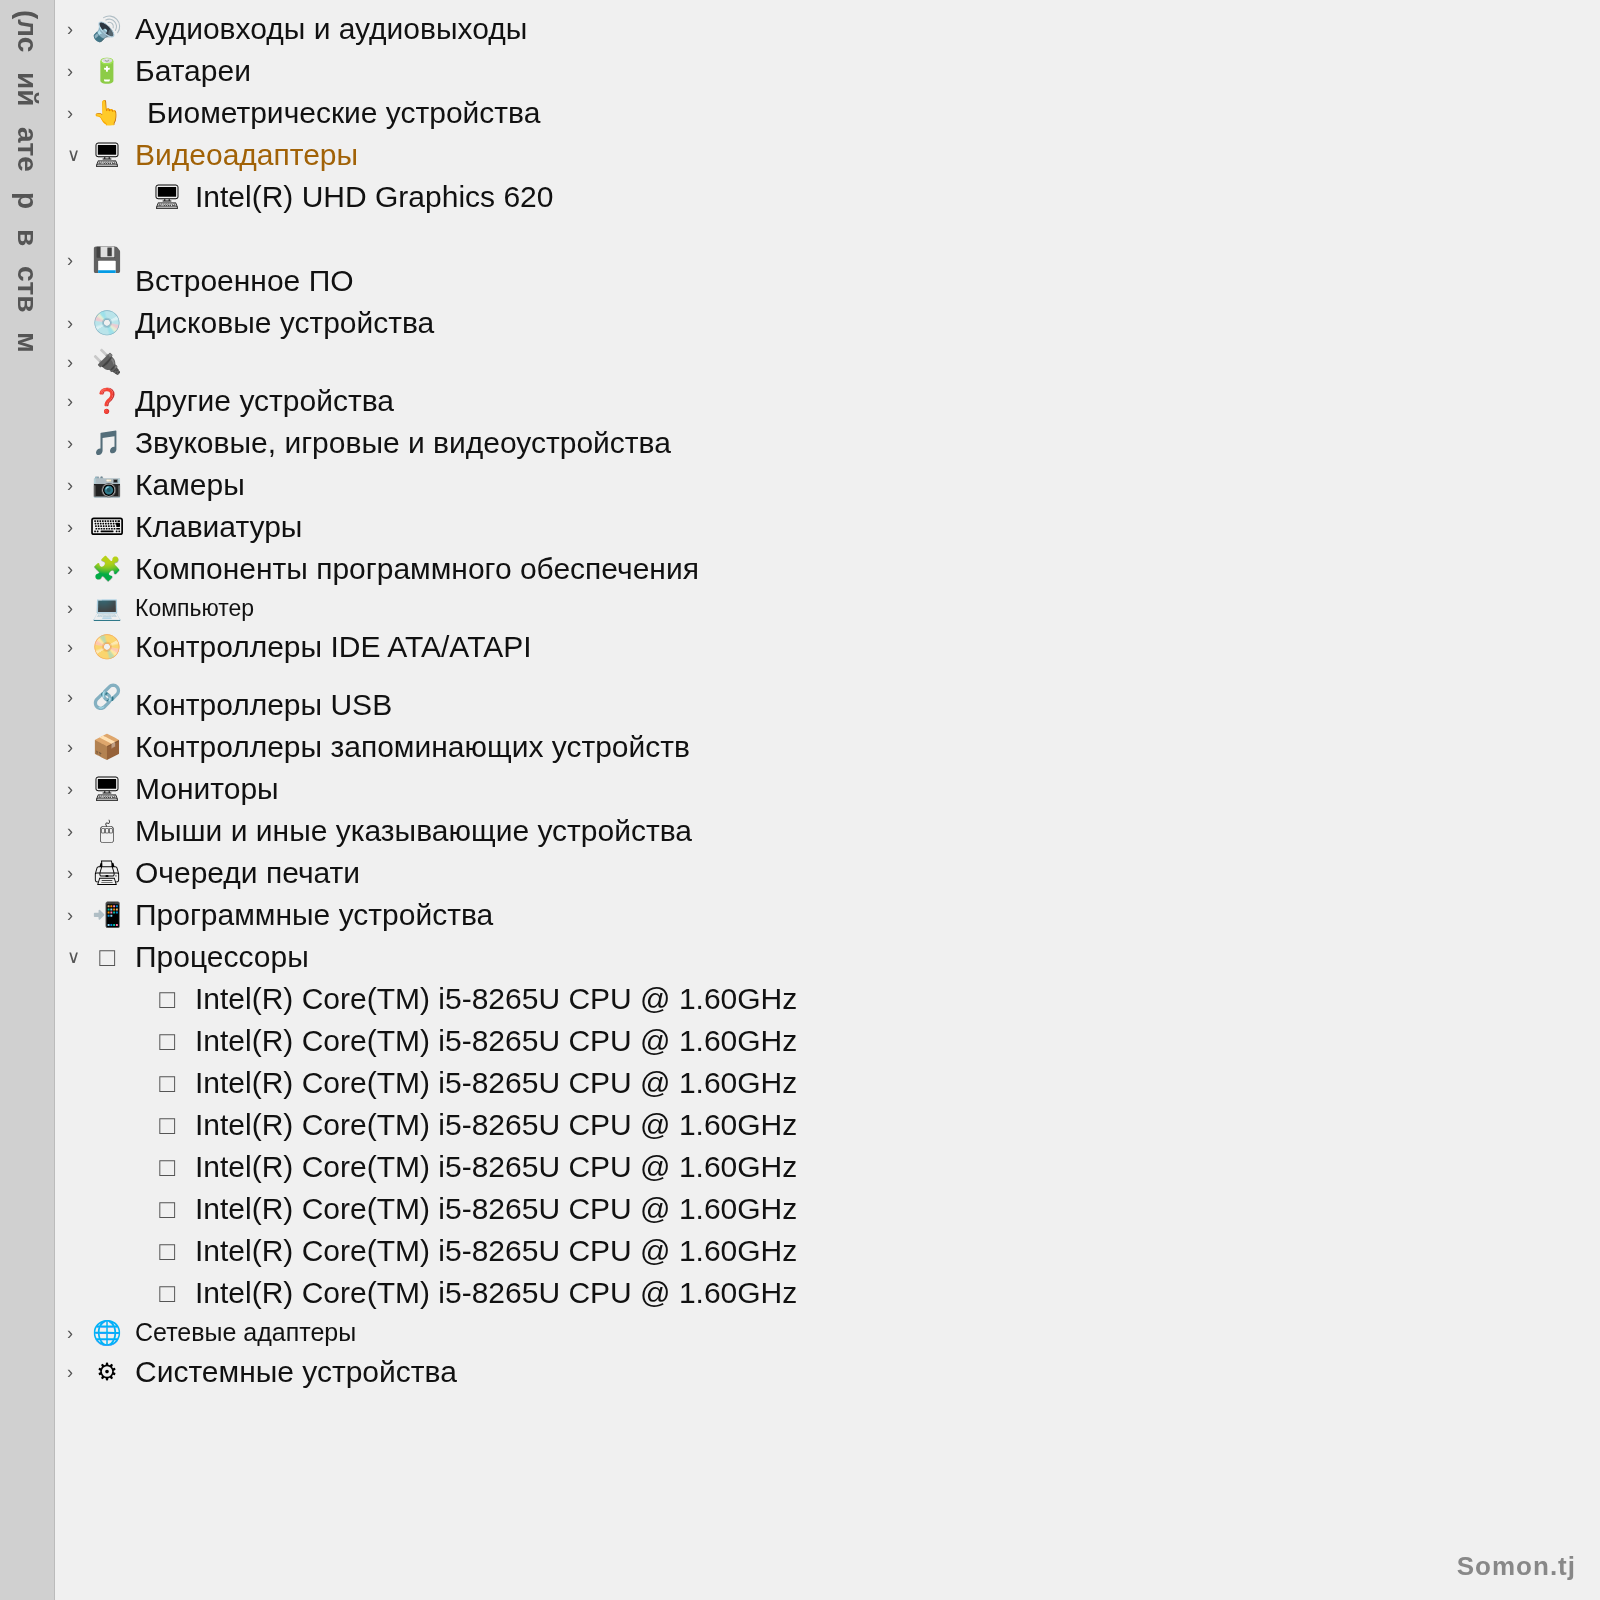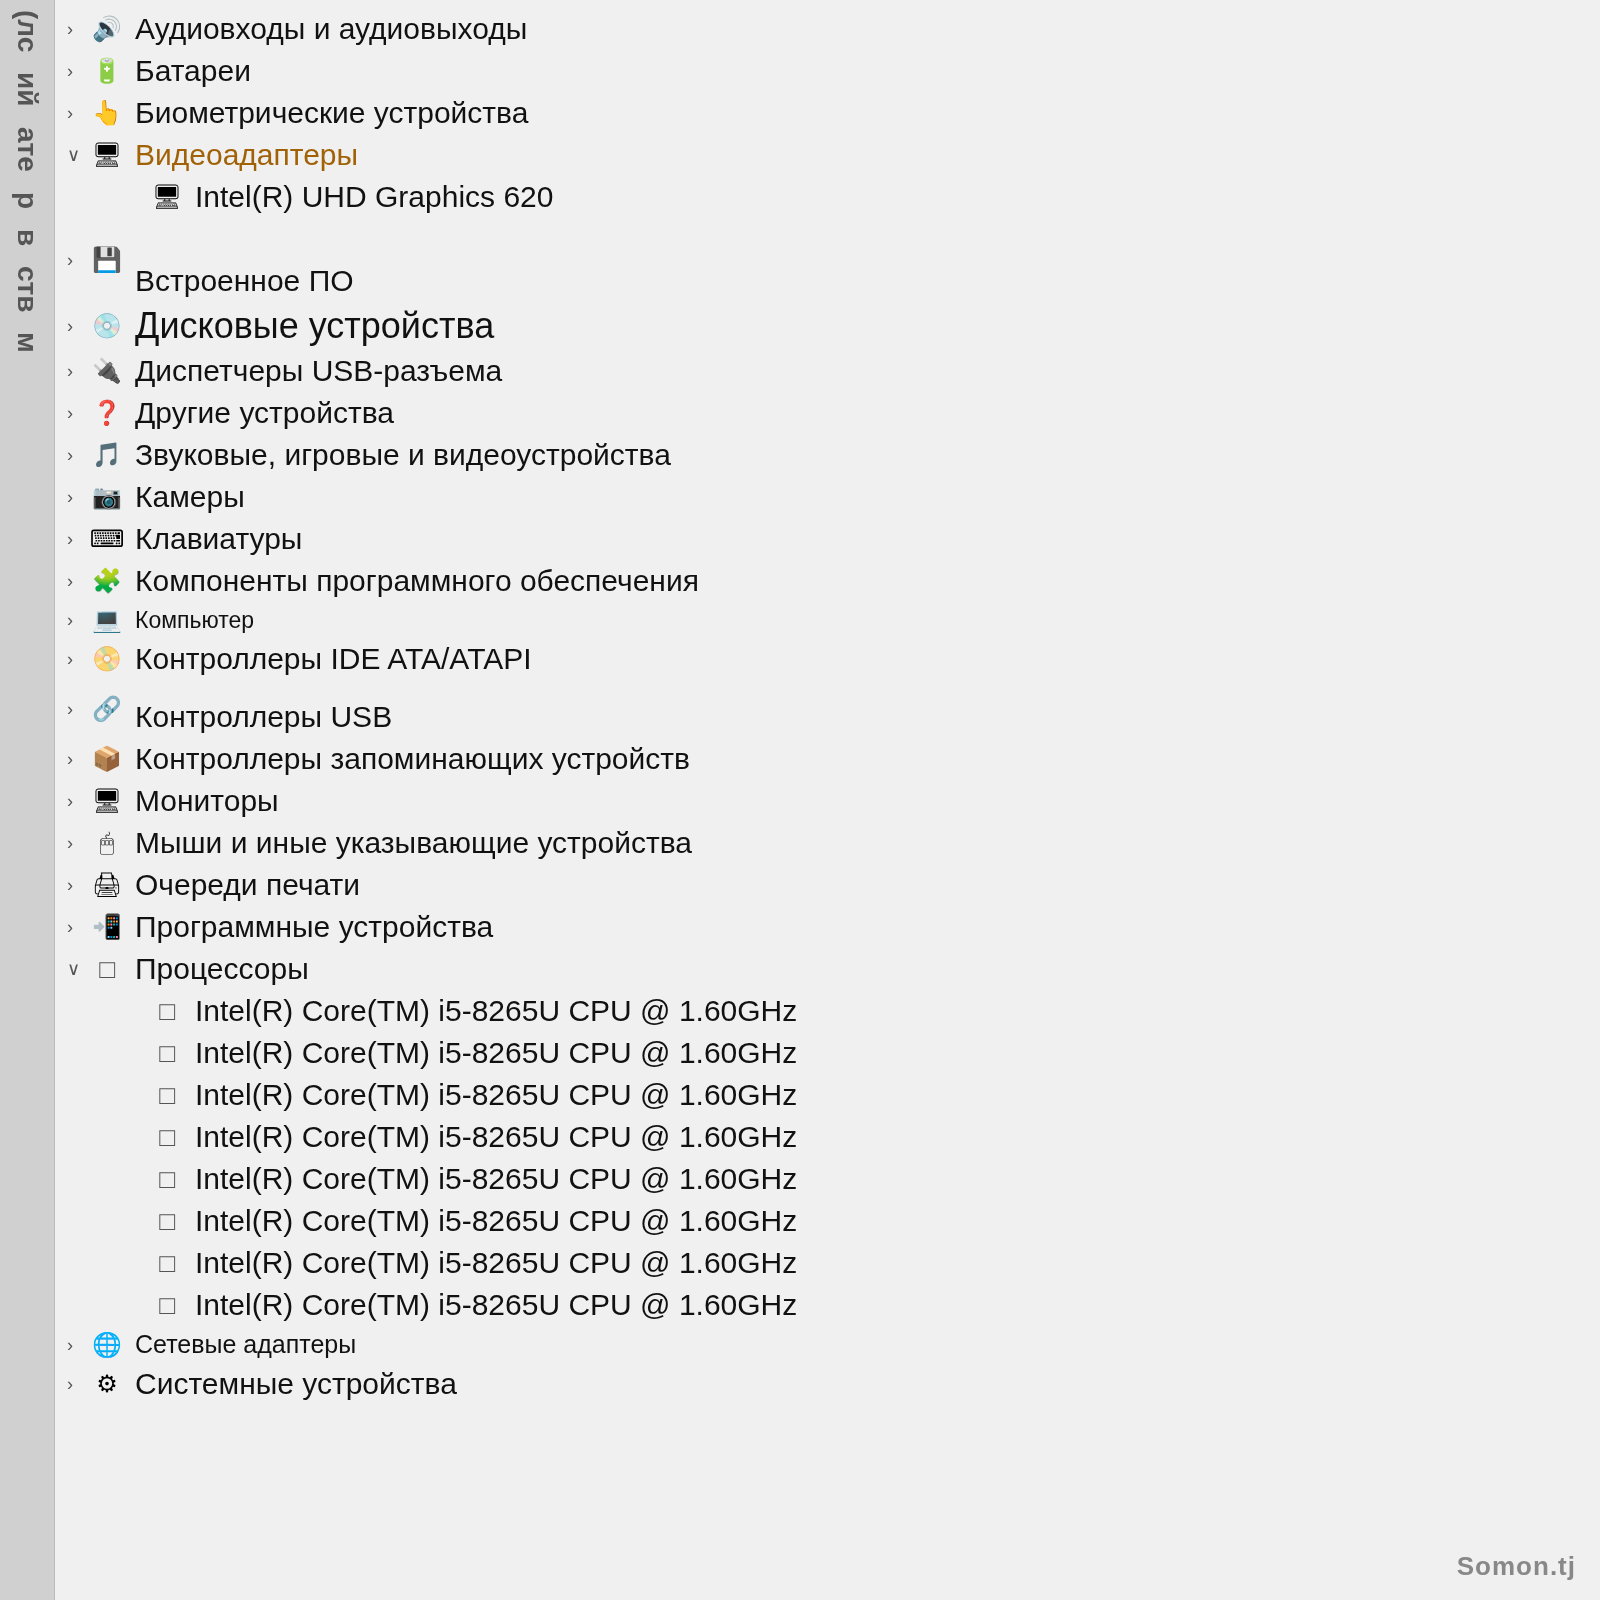--- a/index.html
+++ b/index.html
@@ -89,46 +89,45 @@
         <span style="font-size: 30px; color: rgb(17, 17, 17);">Аудиовходы и аудиовыходы</span>
       </li>
       <li class="device-item">
         <span style="width: 22px; flex-shrink: 0; font-size: 18px; color: rgb(85, 85, 85); margin-left: 0px;">›</span>
         <span style="width: 36px; text-align: center; flex-shrink: 0; font-size: 24px; margin-right: 10px; color: inherit;">🔋</span>
         <span style="font-size: 30px; color: rgb(17, 17, 17);">Батареи</span>
       </li>
       <li class="device-item">
         <span style="width: 22px; flex-shrink: 0; font-size: 18px; color: rgb(85, 85, 85); margin-left: 0px;">›</span>
         <span style="width: 36px; text-align: center; flex-shrink: 0; font-size: 24px; margin-right: 10px; color: inherit;">👆</span>
-        <span style="font-size: 30px; color: rgb(17, 17, 17);">Биометрические устройства</span>
+        <span style="font-size: 30px; color: rgb(17, 17, 17); margin-left: 12px;">Биометрические устройства</span>
       </li>
       <li class="device-item">
         <span style="width: 22px; flex-shrink: 0; font-size: 18px; color: rgb(85, 85, 85); margin-left: 0px;">∨</span>
         <span style="width: 36px; text-align: center; flex-shrink: 0; font-size: 24px; margin-right: 10px; color: inherit;">🖥</span>
         <span style="font-size: 30px; color: #a16207;">Видеоадаптеры</span>
       </li>
       <li class="device-item">
         <span style="width: 22px; flex-shrink: 0; font-size: 18px; color: rgb(85, 85, 85); margin-left: 60px;"></span>
         <span style="width: 36px; text-align: center; flex-shrink: 0; font-size: 24px; margin-right: 10px; color: inherit;">🖥</span>
         <span style="font-size: 30px; color: rgb(17, 17, 17);">Intel(R) UHD Graphics 620</span>
       </li>
       <li class="device-item">
         <span style="width: 22px; flex-shrink: 0; font-size: 18px; color: rgb(85, 85, 85); margin-left: 0px;">›</span>
         <span style="width: 36px; text-align: center; flex-shrink: 0; font-size: 24px; margin-right: 10px; color: inherit;">💾</span>
         <span style="font-size: 30px; color: rgb(17, 17, 17); margin-top: 42px;">Встроенное ПО</span>
       </li>
       <li class="device-item">
         <span style="width: 22px; flex-shrink: 0; font-size: 18px; color: rgb(85, 85, 85); margin-left: 0px;">›</span>
         <span style="width: 36px; text-align: center; flex-shrink: 0; font-size: 24px; margin-right: 10px; color: inherit;">💿</span>
-        <span style="font-size: 36px; color: rgb(17, 17, 17);">Дисковые устройства</span>
+        <span style="font-size: 30px; color: rgb(17, 17, 17);">Дисковые устройства</span>
       </li>
       <li class="device-item">
         <span style="width: 22px; flex-shrink: 0; font-size: 18px; color: rgb(85, 85, 85); margin-left: 0px;">›</span>
         <span style="width: 36px; text-align: center; flex-shrink: 0; font-size: 24px; margin-right: 10px; color: inherit;">🔌</span>
-        <span style="font-size: 30px; color: rgb(17, 17, 17);">Диспетчеры USB-разъема</span>
       </li>
       <li class="device-item">
         <span style="width: 22px; flex-shrink: 0; font-size: 18px; color: rgb(85, 85, 85); margin-left: 0px;">›</span>
         <span style="width: 36px; text-align: center; flex-shrink: 0; font-size: 24px; margin-right: 10px; color: inherit;">❓</span>
         <span style="font-size: 30px; color: rgb(17, 17, 17);">Другие устройства</span>
       </li>
       <li class="device-item">
         <span style="width: 22px; flex-shrink: 0; font-size: 18px; color: rgb(85, 85, 85); margin-left: 0px;">›</span>
         <span style="width: 36px; text-align: center; flex-shrink: 0; font-size: 24px; margin-right: 10px; color: inherit;">🎵</span>
         <span style="font-size: 30px; color: rgb(17, 17, 17);">Звуковые, игровые и видеоустройства</span>

